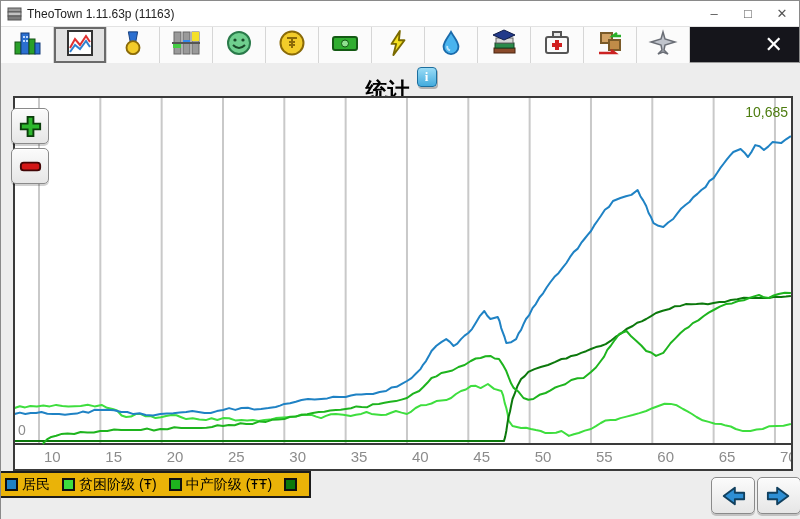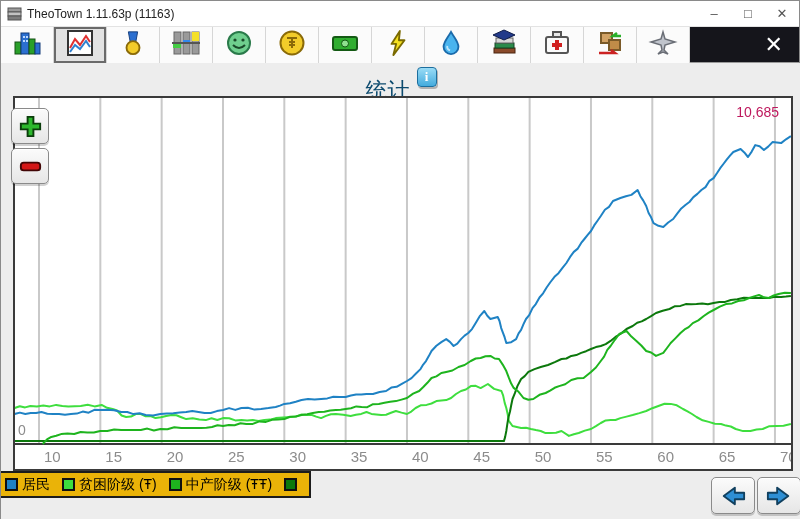--- a/index.html
+++ b/index.html
@@ -19,32 +19,32 @@
   #toolbar { height:36px; display:flex; background:#ffffff; border-bottom:1px solid #9a9a9a; }
   .tb-btn { width:53px; height:36px; display:flex; align-items:center; justify-content:center;
     background:#fbfbfb; border-right:1px solid #d6d6d6; }
   .tb-btn.selected { background:#e2e2e2; box-shadow:inset 0 0 0 2px #6a6a6a; }
   #tb-dark { flex:1; background:#15151b; display:flex; align-items:center; justify-content:flex-end; }
   #panel-close { color:#fff; font-size:22px; font-weight:bold; padding:0 16px; line-height:36px; }
 
   
   #panel { position:relative; width:800px; height:456px; background:#ededed; }
   #dlg-header { height:33px; display:flex; align-items:center; justify-content:center; }
-  #dlg-title { font-size:22px; font-weight:normal; color:#0c4a6e;margin-top:22px; }
+  #dlg-title { font-size:22px; font-weight:bold; color:#000000;margin-top:22px; }
   #info-icon { display:inline-flex; width:20px; height:20px; margin-left:7px; margin-top:-6px;
     align-items:center; justify-content:center; border-radius:4px;
     background:linear-gradient(#9adcf6,#44abdd); border:1px solid #1c6e9e;
     box-shadow:1px 2px 0 rgba(0,0,0,.25);
     color:#fff; font-size:13px; font-weight:bold; font-family:"Liberation Serif",serif; }
 
   
   #chartbox { position:absolute; left:12px; top:33px; width:780px; height:375px;
     background:#ffffff; border:2px solid #3a3a3a; }
   #plot-svg { position:absolute; left:0; top:0; width:776px; height:371px; }
-  #max-label { position:absolute; right:12px; top:6px; font-size:14px; color:#be185d; }
+  #max-label { position:absolute; right:3px; top:6px; font-size:14px; color:#4d7c0f; }
   #zero-label { position:absolute; left:3px; top:324px; font-size:14px; color:#8c8c8c; }
 
   .pix-btn { position:absolute; width:38px; height:36px; border-radius:5px;
     background:linear-gradient(#fbfbfb,#e6e6e6); border:1px solid #8a8a8a;
     box-shadow:0 2px 0 rgba(0,0,0,.18), inset 0 1px 0 #fff;
     display:flex; align-items:center; justify-content:center; z-index:5; }
   #btn-plus { left:10px; top:45px; }
   #btn-minus { left:10px; top:85px; }
 
   

